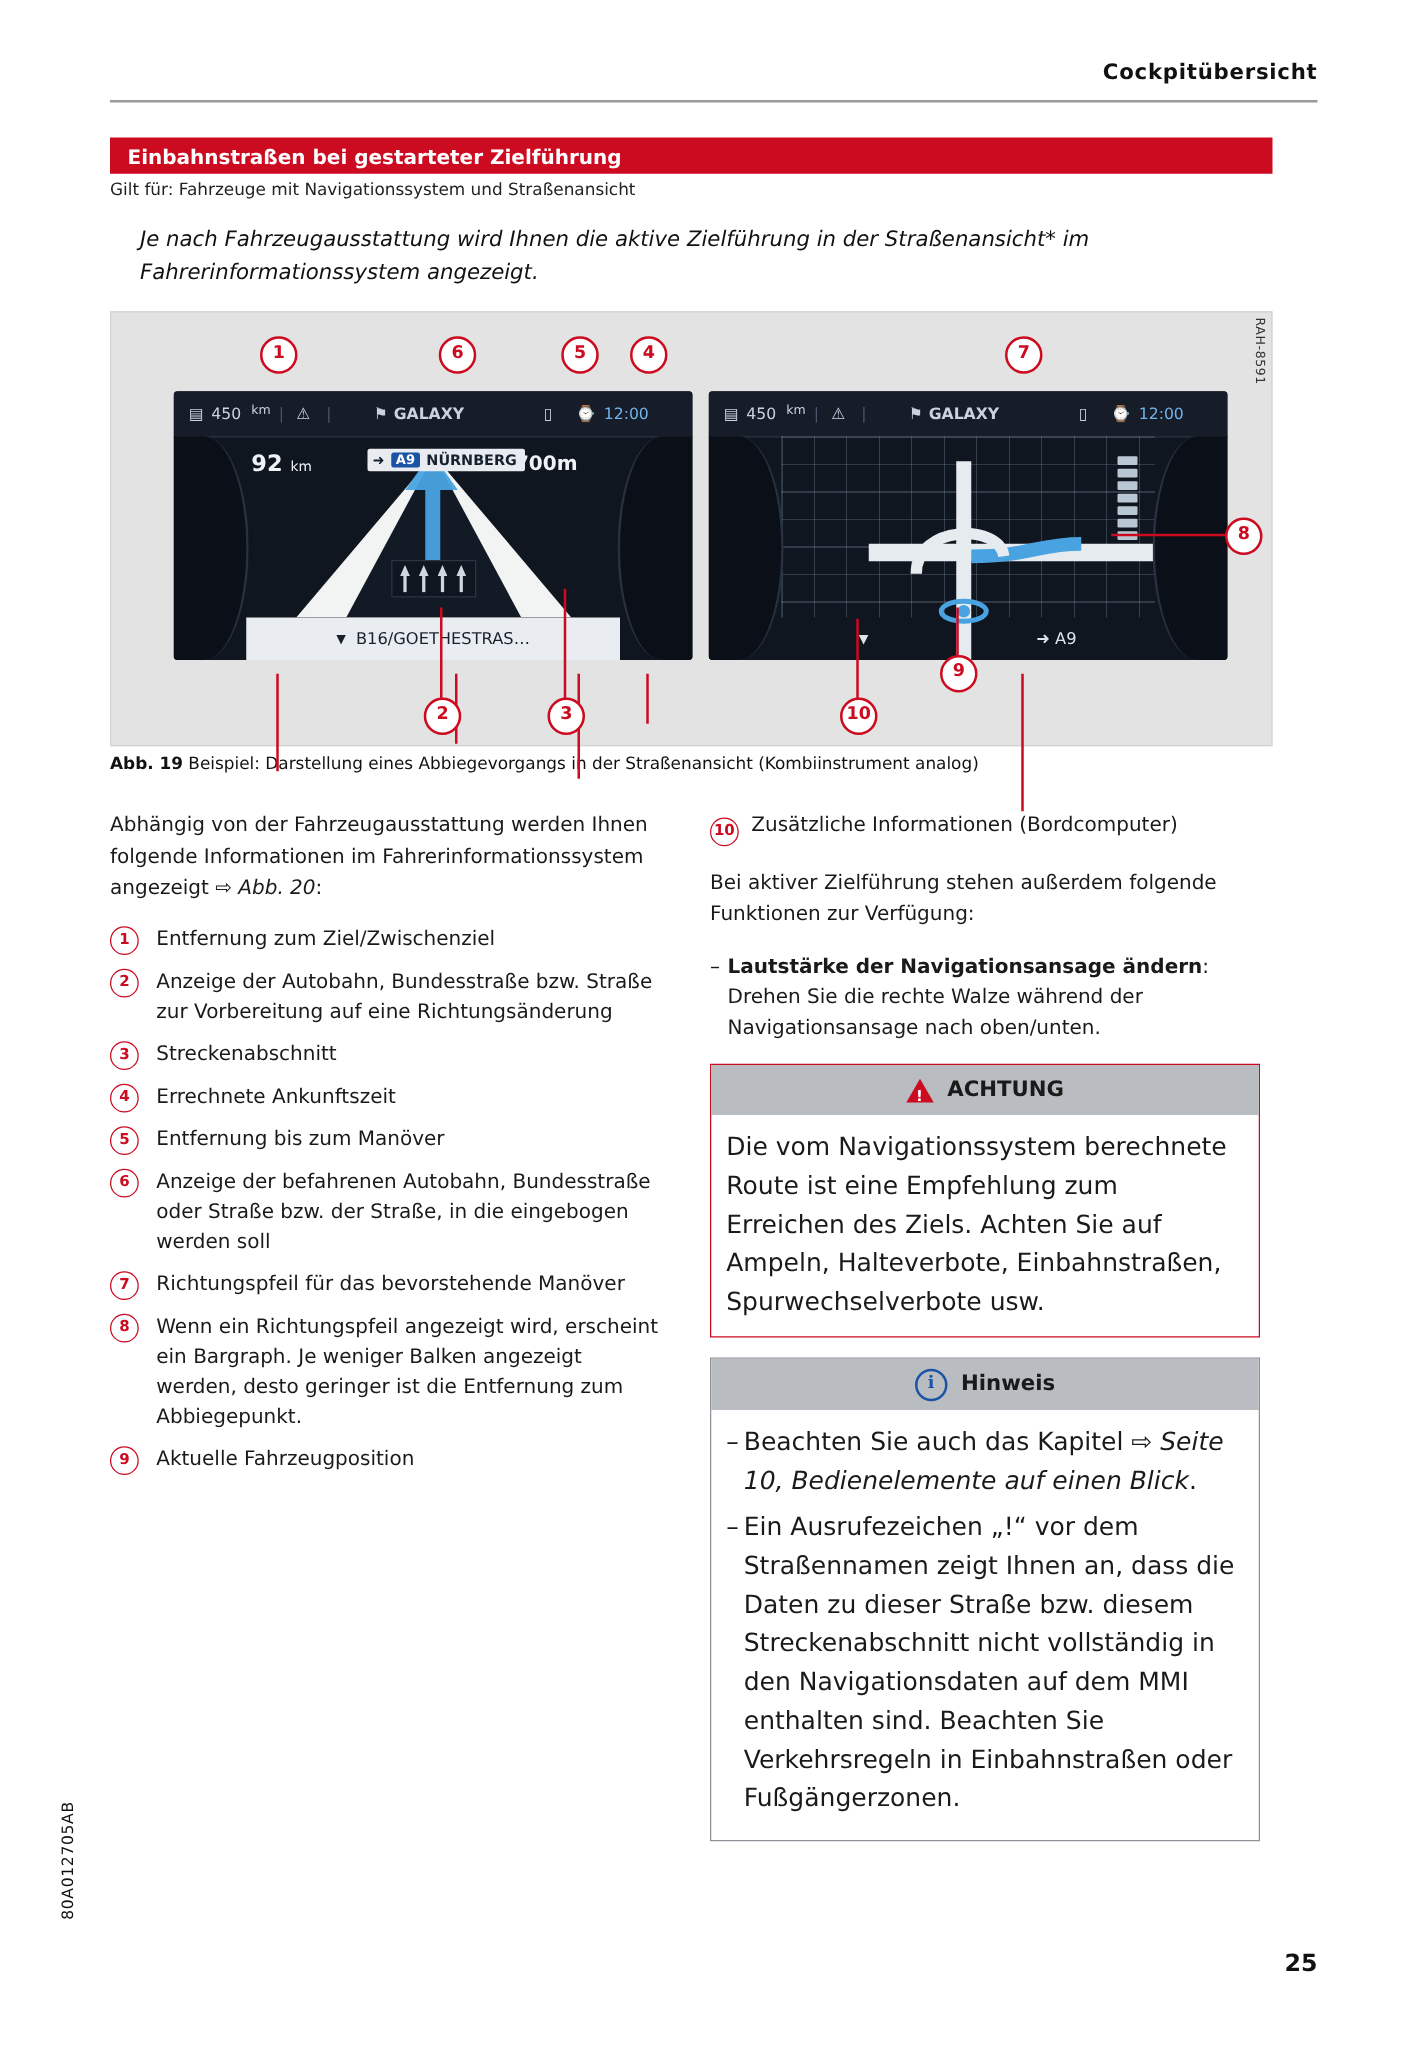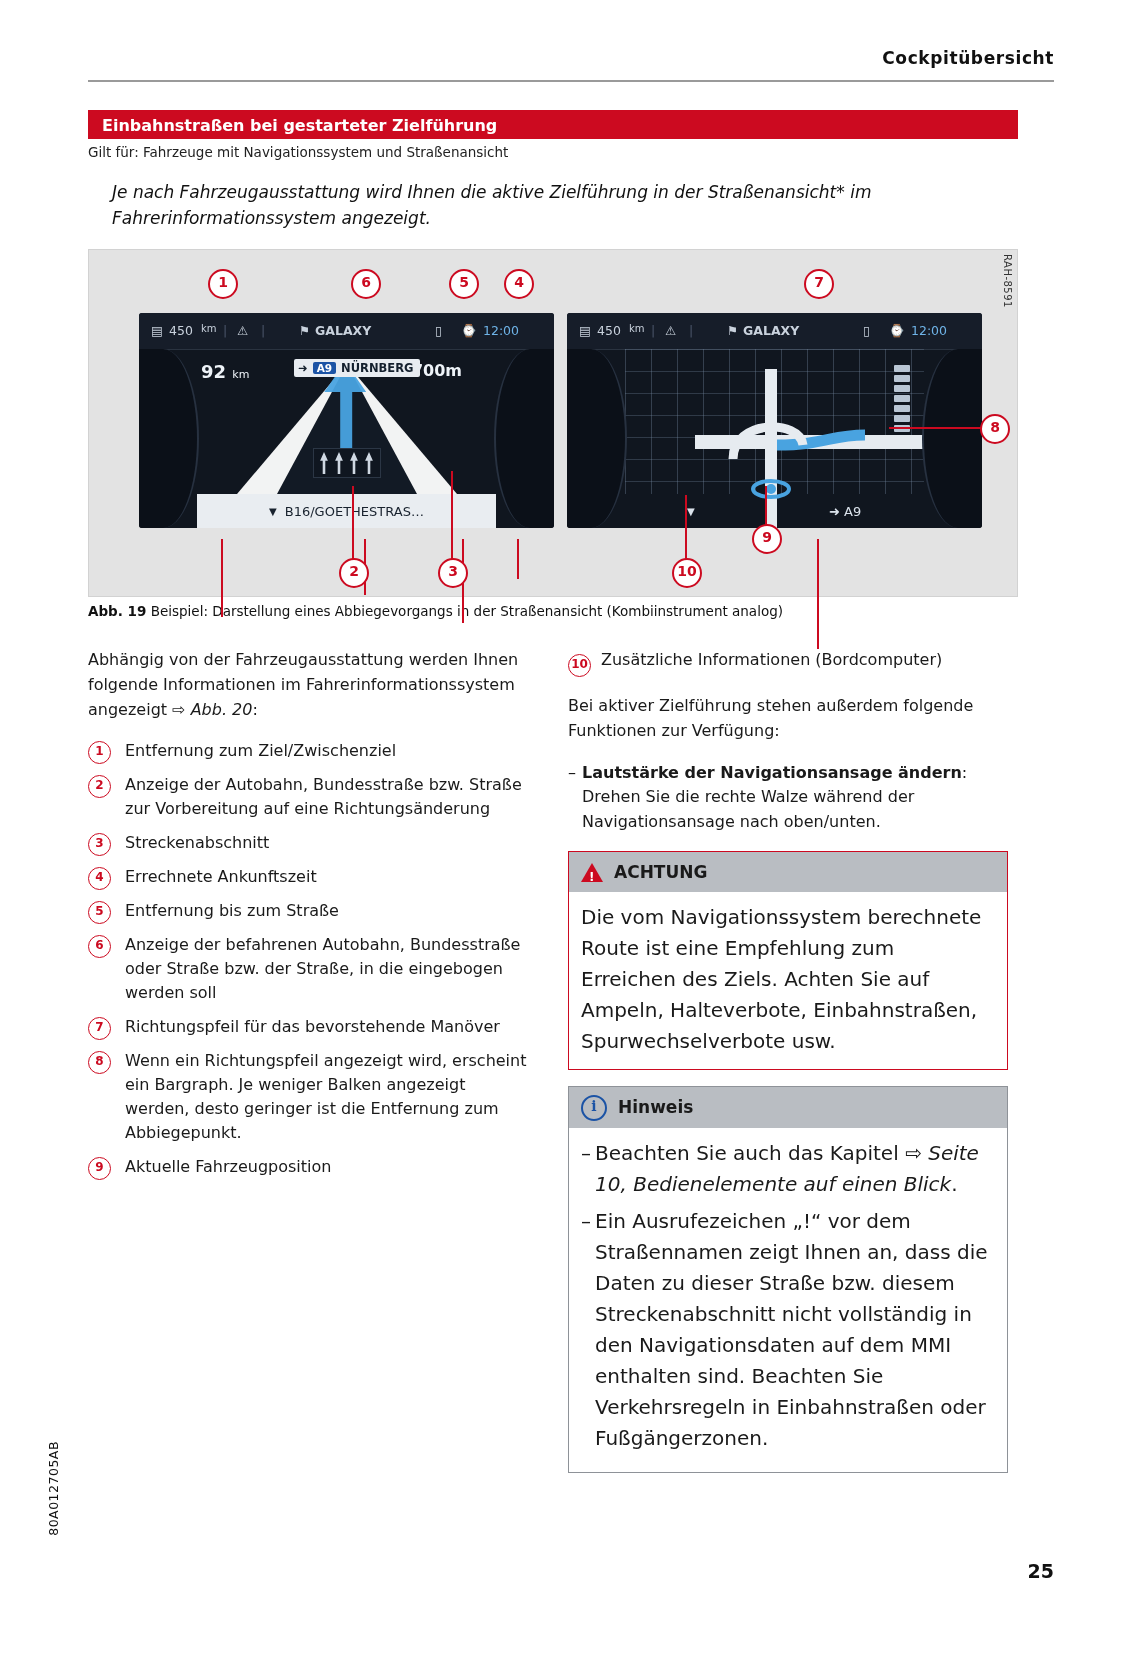--- a/index.html
+++ b/index.html
@@ -191,21 +191,21 @@
     vertical-align:-3px; margin-right:10px;
   }
 
   .dash-item { padding-left:14px; position:relative; margin-bottom:6px; }
   .dash-item .dash { position:absolute; left:0; top:0; }
 
   
   .box { border:1px solid #cc0a20; margin-top:6px; }
   .box .bar {
     background:#b9bdc2; padding:7px 12px; display:flex; align-items:center; gap:11px;
-    font-size:17px; font-weight:bold;
+    font-size:17px; font-weight:bold;justify-content:center;
   }
   .box .bar.warn { background:#b9bdc2; }
   .box .body { padding:10px 12px 12px 12px; font-size:20px; line-height:1.55; }
   .box.note { border:1px solid #8e9298; }
   .box.note .bar { background:#b9bdc2; }
   .tri {
     width:0;height:0;border-left:11px solid transparent;border-right:11px solid transparent;
     border-bottom:19px solid #cc0a20; position:relative;
   }
   .tri:after{ content:"!"; position:absolute; left:-3px; top:5px; color:#fff; font-size:12px; font-weight:bold;}
@@ -369,21 +369,21 @@
   <div class="col left">
     <p>
       <span>Abhängig von der Fahrzeugausstattung werden Ihnen folgende Informationen im Fahrerinformationssystem angezeigt </span><span class="ital">⇨ Abb. 20</span><span>:</span>
     </p>
 
     <ul class="num-list">
       <li><span class="bullet">1</span><span>Entfernung zum Ziel/Zwischenziel</span></li>
       <li><span class="bullet">2</span><span>Anzeige der Autobahn, Bundesstraße bzw. Straße zur Vorbereitung auf eine Richtungsänderung</span></li>
       <li><span class="bullet">3</span><span>Streckenabschnitt</span></li>
       <li><span class="bullet">4</span><span>Errechnete Ankunftszeit</span></li>
-      <li><span class="bullet">5</span><span>Entfernung bis zum Straße</span></li>
+      <li><span class="bullet">5</span><span>Entfernung bis zum Manöver</span></li>
       <li><span class="bullet">6</span><span>Anzeige der befahrenen Autobahn, Bundesstraße oder Straße bzw. der Straße, in die eingebogen werden soll</span></li>
       <li><span class="bullet">7</span><span>Richtungspfeil für das bevorstehende Manöver</span></li>
       <li><span class="bullet">8</span><span>Wenn ein Richtungspfeil angezeigt wird, erscheint ein Bargraph. Je weniger Balken angezeigt werden, desto geringer ist die Entfernung zum Abbiegepunkt.</span></li>
       <li><span class="bullet">9</span><span>Aktuelle Fahrzeugposition</span></li>
     </ul>
   </div>
 
   <div class="col right">
     <p>
       <span class="inline-num">10</span><span>Zusätzliche Informationen (Bordcomputer)</span>

